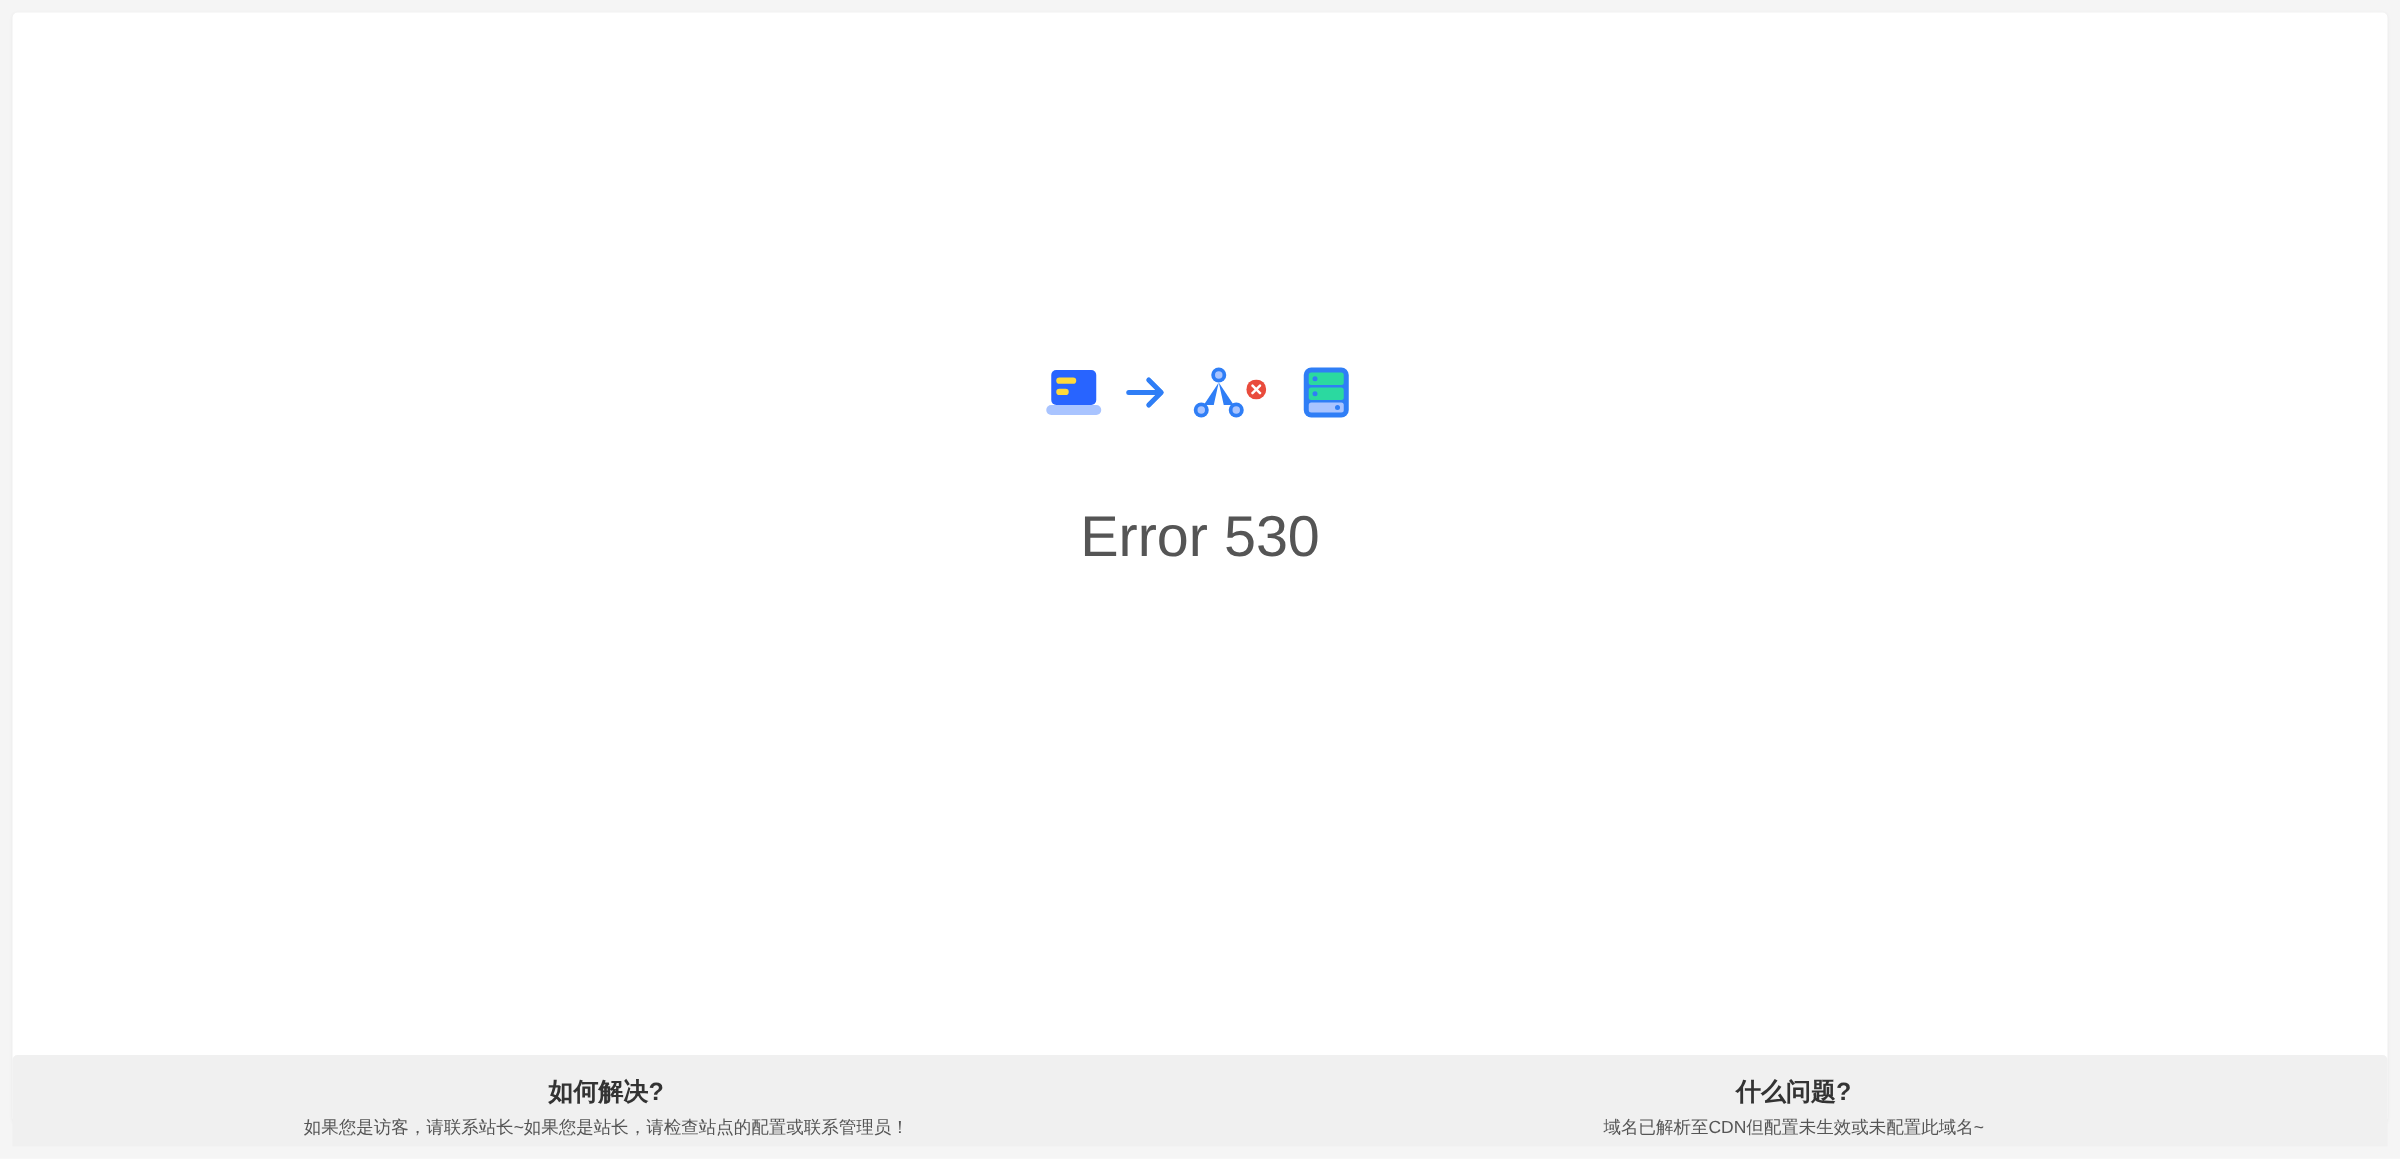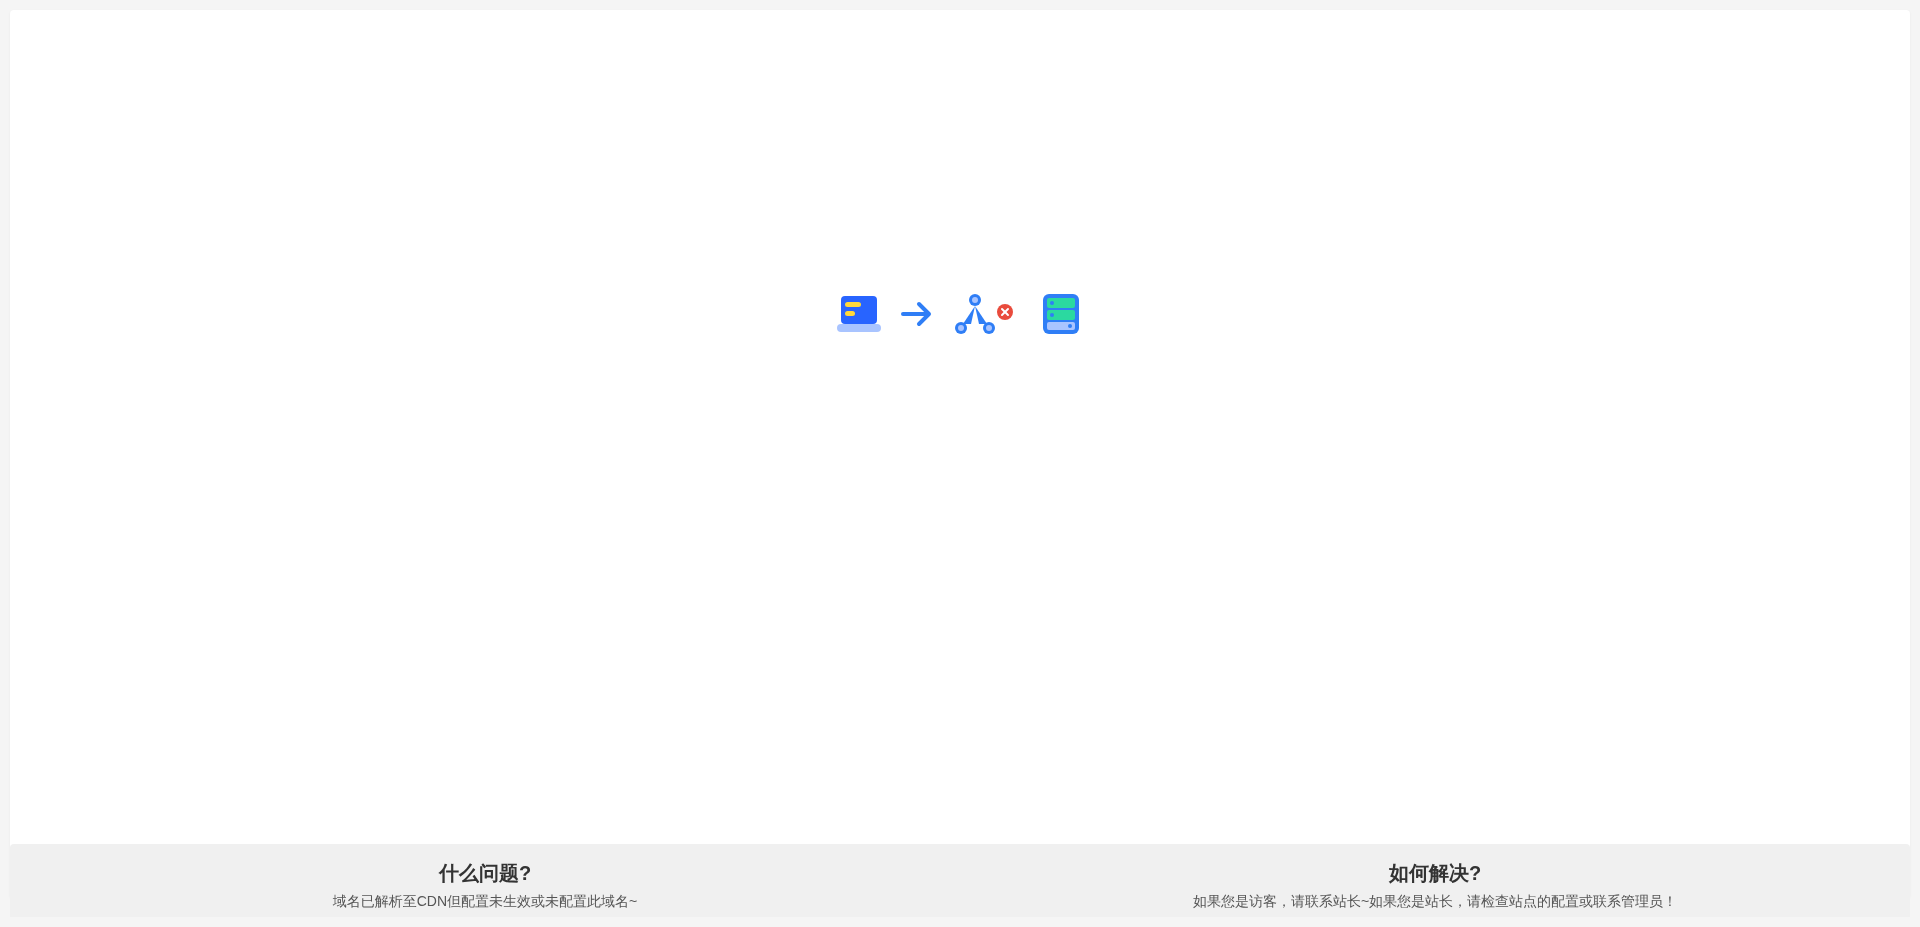--- a/index.html
+++ b/index.html
@@ -140,25 +140,26 @@
         <rect x="10" y="8" width="28" height="10" rx="2" fill="#2bd9a0"></rect>
         <circle cx="15" cy="13" r="2" fill="#2f7ef6"></circle>
         <rect x="10" y="20" width="28" height="10" rx="2" fill="#2bd9a0"></rect>
         <circle cx="15" cy="25" r="2" fill="#2f7ef6"></circle>
         <rect x="10" y="32" width="28" height="8" rx="2" fill="#a9c4ff"></rect>
         <circle cx="33" cy="36" r="2" fill="#2f7ef6"></circle>
       </svg>
     </div>
   </div>
 
+  <div class="error-title">Error 530</div>
 
 </div>
 
 <div class="footer">
   <div class="footer-block">
+    <div class="footer-title">如何解决?</div>
+    <div class="footer-desc">如果您是访客，请联系站长~如果您是站长，请检查站点的配置或联系管理员！</div>
+  </div>
+  <div class="footer-block">
     <div class="footer-title">什么问题?</div>
     <div class="footer-desc">域名已解析至CDN但配置未生效或未配置此域名~</div>
-  </div>
-  <div class="footer-block">
-    <div class="footer-title">如何解决?</div>
-    <div class="footer-desc">如果您是访客，请联系站长~如果您是站长，请检查站点的配置或联系管理员！</div>
   </div>
 </div>
 
 </body></html>

